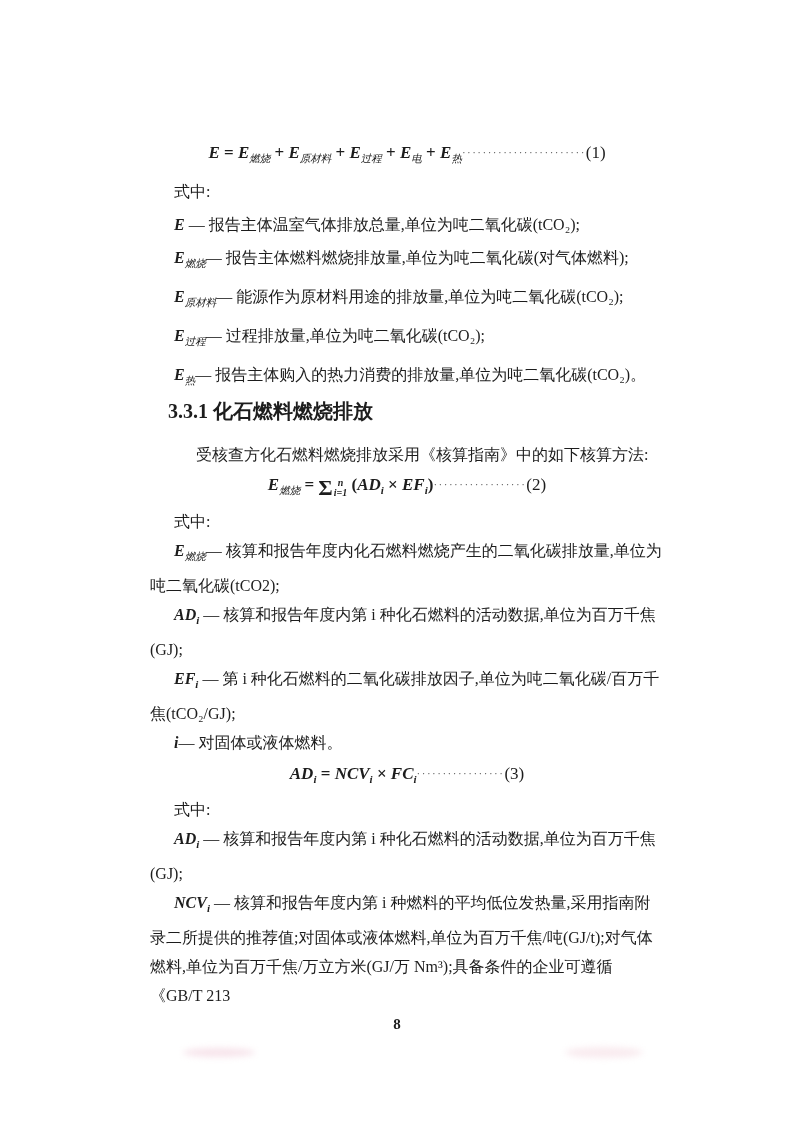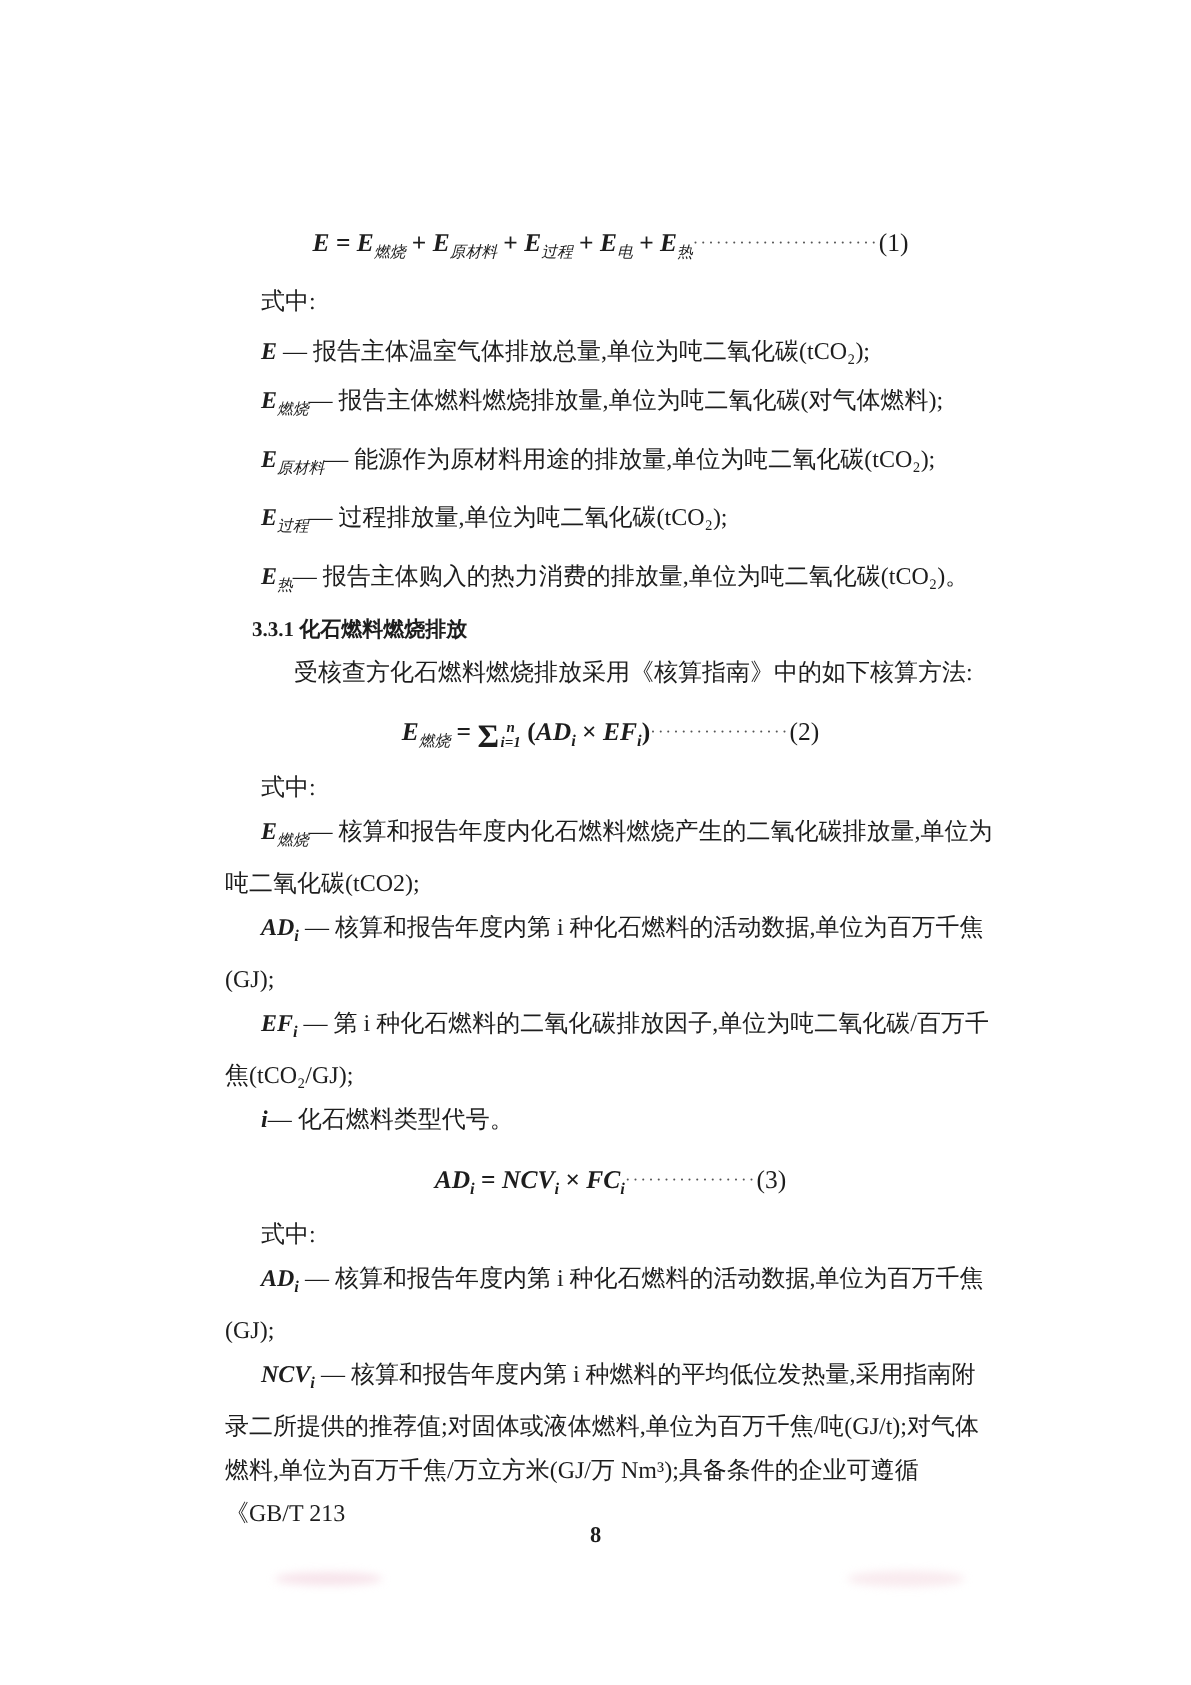--- a/index.html
+++ b/index.html
@@ -14,23 +14,23 @@
   }
   .content{
     position:absolute;
     left:150px;top:136px;
     width:514px;
     font-size:16px;
     line-height:29px;
   }
   .line{margin:0;padding:0;}
   .sp{line-height:33px;}
-  .heading{line-height:28px;font-weight:bold;text-indent:18px;font-size:14px;}
-  .para{line-height:27px;text-indent:46px;}
-  .formula{text-align:center;line-height:32px;font-size:17px;text-indent:0;margin-top:10px;}
+  .heading{line-height:28px;font-weight:bold;text-indent:18px;font-size:20px;}
+  .para{line-height:27px;text-indent:46px;margin-top:16px;}
+  .formula{text-align:center;line-height:32px;font-size:17px;text-indent:0;}
   .ind1,.def,.wrap{text-indent:24px;}
   .pt-fv{font-style:italic;font-weight:bold;font-family:"Liberation Serif",serif;}
   .pt-vs{font-style:italic;font-size:10.5px;vertical-align:-4px;}
   .pt-vsl{font-style:italic;font-weight:bold;font-size:11px;vertical-align:-4px;}
   .pt-op{font-weight:bold;}
   .pt-b{font-weight:bold;}
   .pt-eq{font-weight:normal;}
   .pt-p{}
   .pt-leader{font-size:11px;letter-spacing:1.5px;color:#555;vertical-align:2px;}
   .sum{display:inline-flex;align-items:center;vertical-align:-5px;}
@@ -63,21 +63,21 @@
           <span class="sigma">Σ</span>
           <span class="sumstack">
             <span>n</span>
             <span>i=1</span>
           </span>
         </span><span class="pt-op"> (</span><span class="pt-fv">AD</span><span class="pt-vsl">i</span><span class="pt-op"> × </span><span class="pt-fv">EF</span><span class="pt-vsl">i</span><span class="pt-op">)</span><span class="pt-leader">··················</span><span class="pt-eq">(2)</span></p>
       <p class="line ind1"><span class="pt-p">式中:</span></p>
       <p class="line wrap"><span class="pt-fv">E</span><span class="pt-vs">燃烧</span><span class="pt-p">— 核算和报告年度内化石燃料燃烧产生的二氧化碳排放量,单位为吨二氧化碳(tCO2);</span></p>
       <p class="line wrap"><span class="pt-fv">AD</span><span class="pt-vsl">i</span><span class="pt-p"> — 核算和报告年度内第 i 种化石燃料的活动数据,单位为百万千焦(GJ);</span></p>
       <p class="line wrap"><span class="pt-fv">EF</span><span class="pt-vsl">i</span><span class="pt-p"> — 第 i 种化石燃料的二氧化碳排放因子,单位为吨二氧化碳/百万千焦(tCO₂/GJ);</span></p>
-      <p class="line def"><span class="pt-fv">i</span><span class="pt-p">— 化石燃料类型代号。</span></p>
+      <p class="line def"><span class="pt-fv">i</span><span class="pt-p">— 对固体或液体燃料。</span></p>
       <p class="line formula"><span class="pt-fv">AD</span><span class="pt-vsl">i</span><span class="pt-op"> = </span><span class="pt-fv">NCV</span><span class="pt-vsl">i</span><span class="pt-op"> × </span><span class="pt-fv">FC</span><span class="pt-vsl">i</span><span class="pt-leader">·················</span><span class="pt-eq">(3)</span></p>
       <p class="line ind1"><span class="pt-p">式中:</span></p>
       <p class="line wrap"><span class="pt-fv">AD</span><span class="pt-vsl">i</span><span class="pt-p"> — 核算和报告年度内第 i 种化石燃料的活动数据,单位为百万千焦(GJ);</span></p>
       <p class="line wrap"><span class="pt-fv">NCV</span><span class="pt-vsl">i</span><span class="pt-p"> — 核算和报告年度内第 i 种燃料的平均低位发热量,采用指南附录二所提供的推荐值;对固体或液体燃料,单位为百万千焦/吨(GJ/t);对气体燃料,单位为百万千焦/万立方米(GJ/万 Nm³);具备条件的企业可遵循《GB/T 213</span></p>
     </div>
   <div class="page-number">8</div>
   <div class="artifact artifact-left"></div>
   <div class="artifact artifact-right"></div>
 </div>
 

